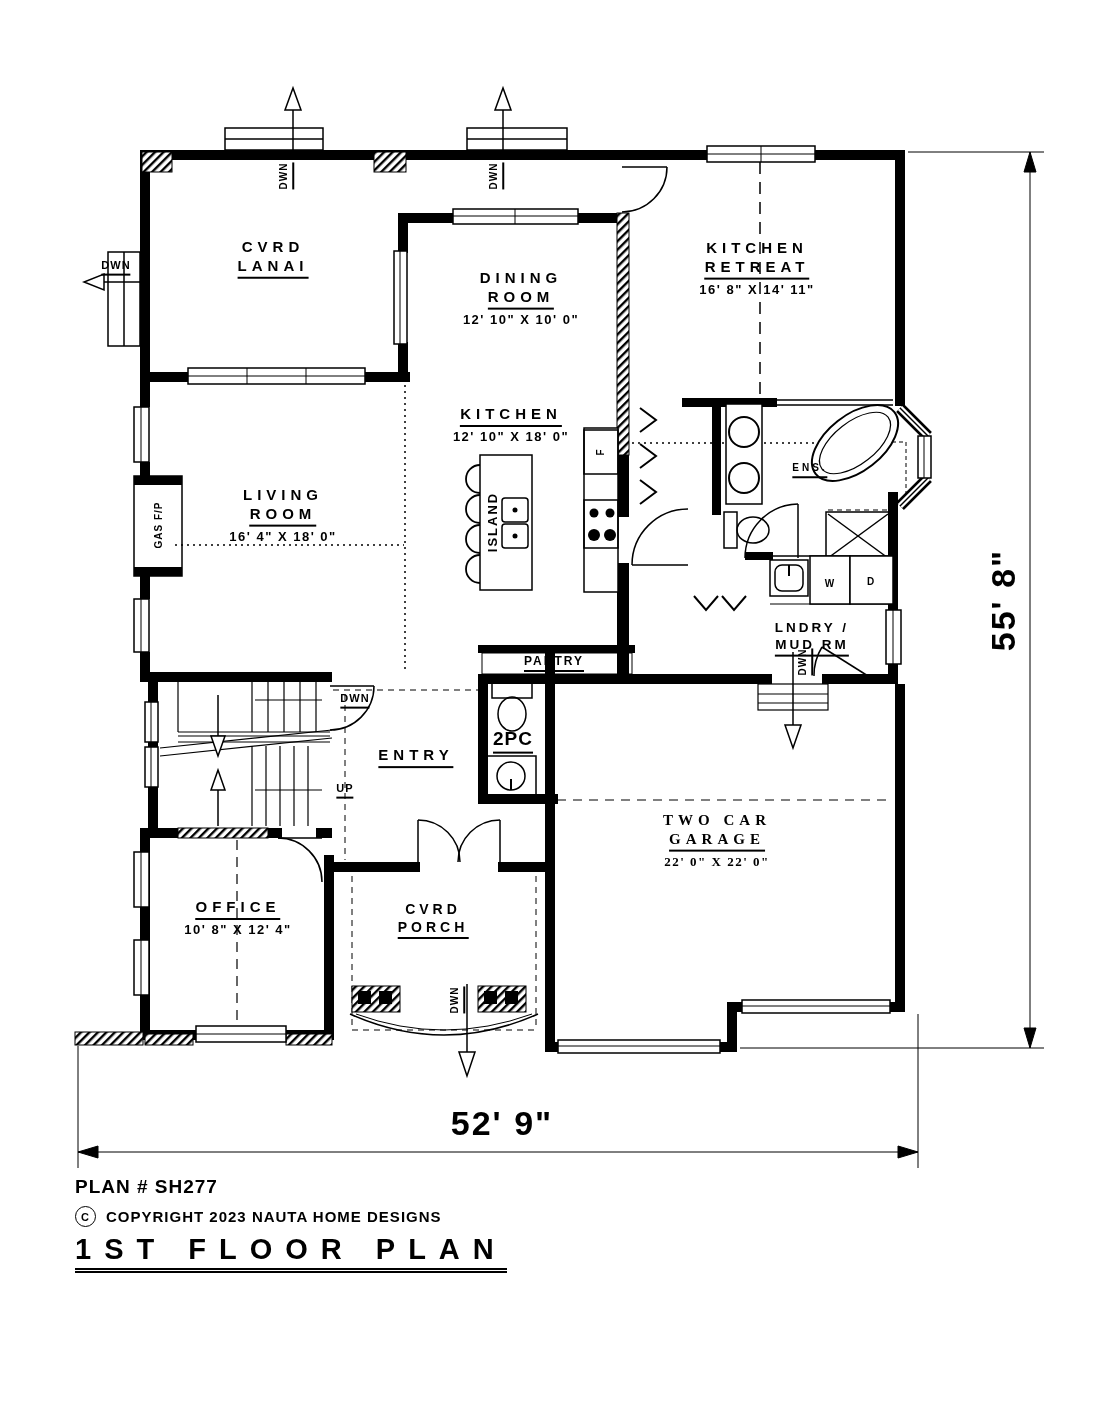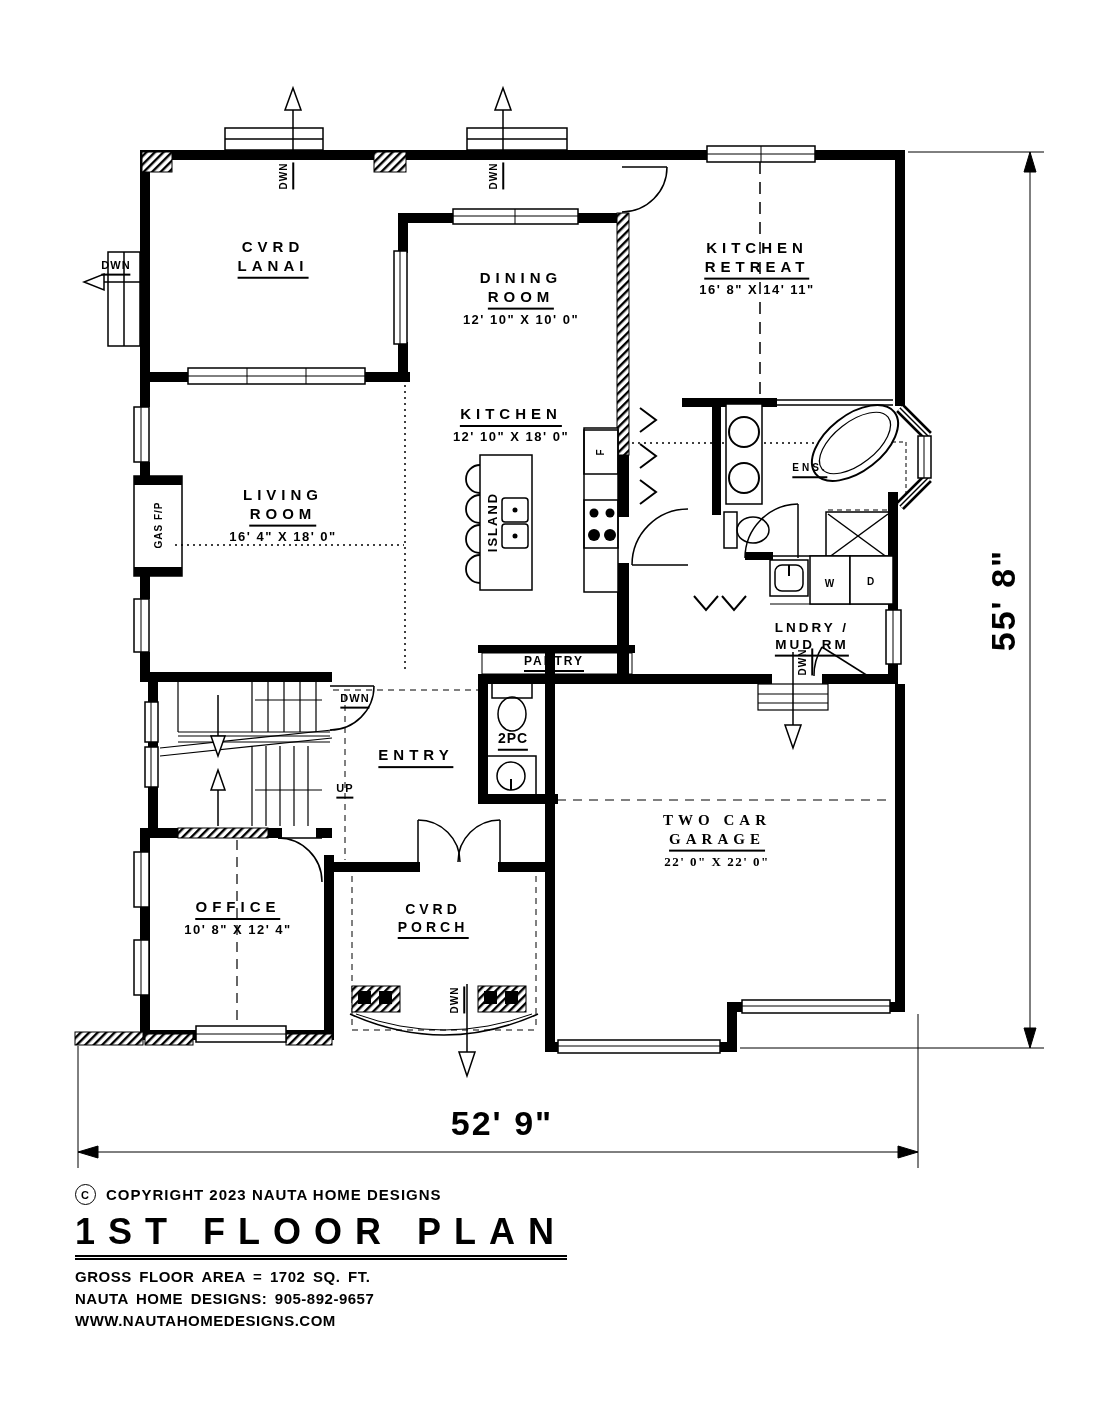--- a/index.html
+++ b/index.html
@@ -13,21 +13,21 @@
   .room .dims{font-size:13px;letter-spacing:1.5px;margin-top:2px;}
   .ul{display:inline-block;border-bottom:2.5px solid #000;padding-bottom:1px;}
   .small{font-size:11px;letter-spacing:1px;}
   .tiny{font-size:10px;letter-spacing:1px;}
   .dimtxt{font-size:34px;letter-spacing:2px;}
   .footer{position:absolute;left:75px;top:1176px;}
   .plan-no{font-size:19px;font-weight:bold;letter-spacing:1px;}
   .copy{margin-top:8px;font-size:15px;font-weight:bold;letter-spacing:1px;display:flex;align-items:center;gap:10px;}
   .csym{display:inline-flex;align-items:center;justify-content:center;width:19px;height:19px;
         border:1.7px solid #000;border-radius:50%;font-size:11px;font-weight:bold;}
-  .sheet{margin-top:6px;font-size:36px;font-weight:bold;letter-spacing:13px;
+  .sheet{margin-top:6px;font-size:29px;font-weight:bold;letter-spacing:13px;
          border-bottom:5px double #000;display:inline-block;padding-bottom:2px;}
   .finfo{margin-top:6px;font-size:15px;font-weight:bold;letter-spacing:0.5px;line-height:1.45;word-spacing:3px;}
 </style>
 </head>
 <body>
 
 <div id="page">
 
 <svg width="1100" height="1424" viewBox="0 0 1100 1424">
   <defs>
@@ -365,21 +365,21 @@
 
 <div class="lbl" style="left:812px;top:638px;font-size:13.5px;letter-spacing:3px;">
   <div>LNDRY /</div>
   <div><span class="ul">MUD RM</span></div>
 </div>
 
 <div class="lbl" style="left:554px;top:663px;font-size:12px;letter-spacing:2px;">
   <span class="ul">PANTRY</span>
 </div>
 
-<div class="lbl" style="left:513px;top:740px;font-size:14px;letter-spacing:1px;">
+<div class="lbl" style="left:513px;top:740px;font-size:19px;letter-spacing:1px;">
   <span class="ul">2PC</span>
 </div>
 
 <div class="lbl room" style="left:416px;top:757px;">
   <span class="ul">ENTRY</span>
 </div>
 
 <div class="lbl room" style="left:717px;top:840px;font-family:Liberation Serif, serif;">
   <div>TWO CAR</div>
   <div><span class="ul">GARAGE</span></div>
@@ -406,25 +406,21 @@
 <div class="lbl rot tiny" style="left:159px;top:525px;"><span>GAS F/P</span></div>
 <div class="lbl rot" style="left:493px;top:522px;font-size:13px;letter-spacing:2px;"><span>ISLAND</span></div>
 <div class="lbl rot tiny" style="left:601px;top:452px;"><span>F</span></div>
 <div class="lbl tiny" style="left:830px;top:584px;"><span>W</span></div>
 <div class="lbl tiny" style="left:871px;top:582px;"><span>D</span></div>
 
 <div class="lbl dimtxt" style="left:502px;top:1123px;"><span>52' 9"</span></div>
 <div class="lbl rot dimtxt" style="left:1003px;top:600px;"><span>55' 8"</span></div>
 
 <div class="footer">
+  <div class="plan-no">PLAN # SH277</div>
   <div class="copy">
     <span class="csym">C</span>
     <span>COPYRIGHT 2023 NAUTA HOME DESIGNS</span>
   </div>
   <div><span class="sheet">1ST FLOOR PLAN</span></div>
-  <div class="finfo">
-    <div>GROSS FLOOR AREA  =  1702  SQ. FT.</div>
-    <div>NAUTA HOME DESIGNS:  905-892-9657</div>
-    <div>WWW.NAUTAHOMEDESIGNS.COM</div>
-  </div>
 </div>
 
 </div>
 
 </body></html>

